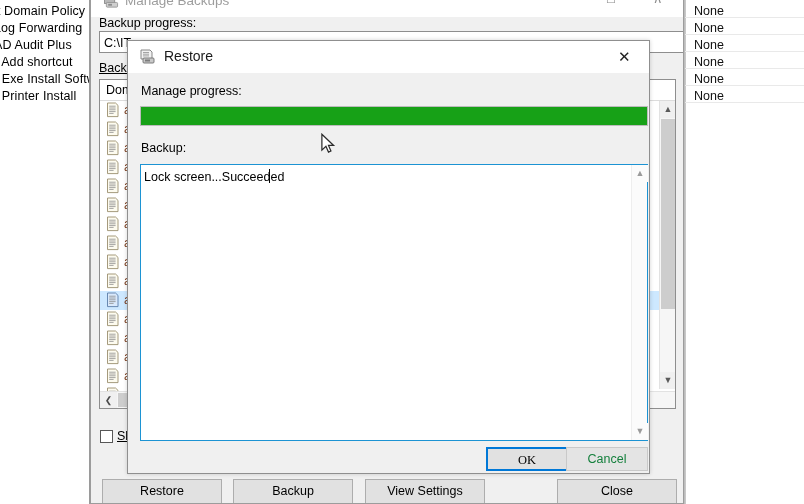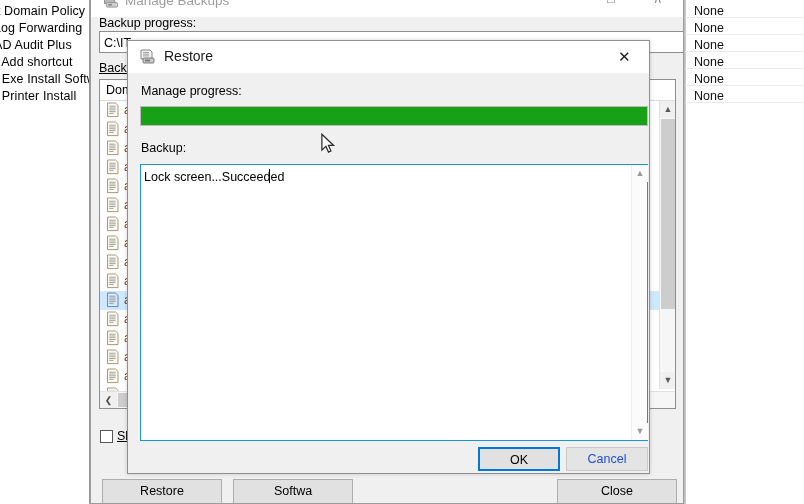--- a/index.html
+++ b/index.html
@@ -203,24 +203,24 @@
   #rd-status-scroll .sb-arrow {
     position: absolute; left: 0; width: 16px; height: 17px;
     background: #fbfbfb; color: #9a9a9a; text-align: center; font-size: 9px; line-height: 17px;
   }
 
   .rd-btn {
     position: absolute; top: 406px; height: 24px; width: 82px;
     font-size: 12.5px; text-align: center; line-height: 22px;
   }
   #rd-ok {
-    left: 350px; background: #e1e1e1; border: 2px solid #0078d7; color: #000;
+    left: 358px; background: #e1e1e1; border: 2px solid #0078d7; color: #000; font-family: Liberation Serif, serif;
   }
   #rd-cancel {
-    left: 438px; background: #e4e4e4; border: 1px solid #c9c9c9; color: #1d4ed8;
+    left: 438px; background: #e4e4e4; border: 1px solid #c9c9c9; color: #15803d;
   }
 
   
   #cursor { position: absolute; left: 320px; top: 133px; width: 16px; height: 22px; }
 </style>
 </head>
 <body>
 
 <div id="root">
 
@@ -478,21 +478,22 @@
         <div class="sb-thumb-h"></div>
       </div>
     </div>
 
     <div id="bg-checkbox-row">
       <span class="cbox"></span>
       <span id="bg-checkbox-label"><u>Sh</u></span>
     </div>
 
     <div class="bottom-btn" style="left:11px;width:120px;">Restore</div>
-    <div class="bottom-btn" style="left:142px;width:120px;">Softwa</div>
+    <div class="bottom-btn" style="left:142px;width:120px;">Backup</div>
+    <div class="bottom-btn" style="left:274px;width:120px;">View Settings</div>
     <div class="bottom-btn" style="left:466px;width:120px;text-align:center;">Close</div>
   </div>
 
   <div id="restore-dialog">
 
     <div id="rd-titlebar">
       <svg id="rd-title-icon" viewBox="0 0 17 16">
         <path d="M2 1 h9 l2 2 v7 h-11 z" fill="#f2f2f2" stroke="#7a7a7a" stroke-width="0.9"></path>
         <line x1="4" y1="3.5" x2="10" y2="3.5" stroke="#8f8f8f" stroke-width="0.8"></line>
         <line x1="4" y1="5.2" x2="10" y2="5.2" stroke="#8f8f8f" stroke-width="0.8"></line>

